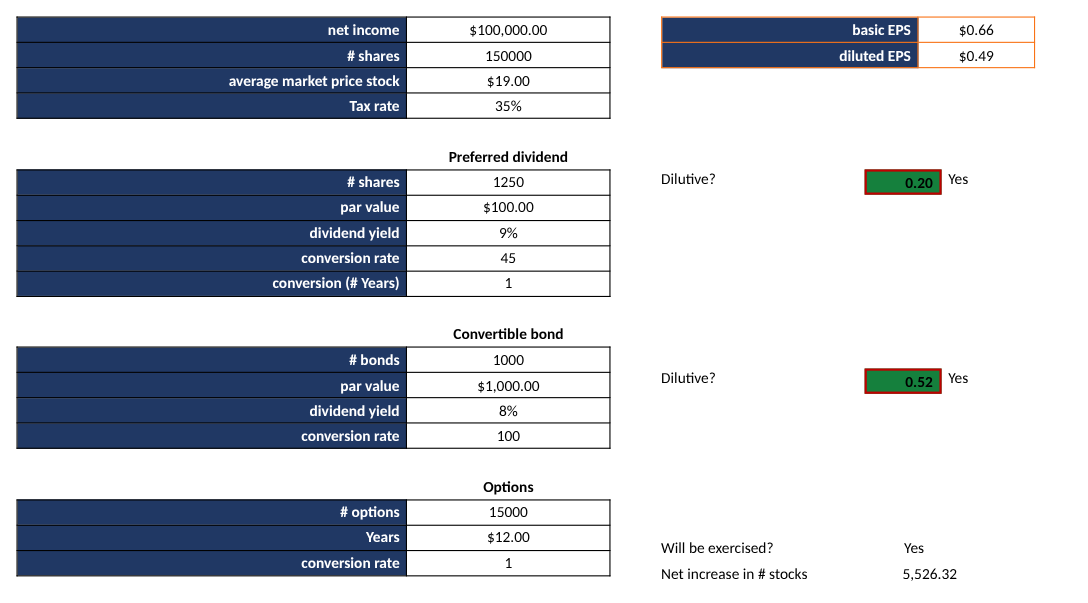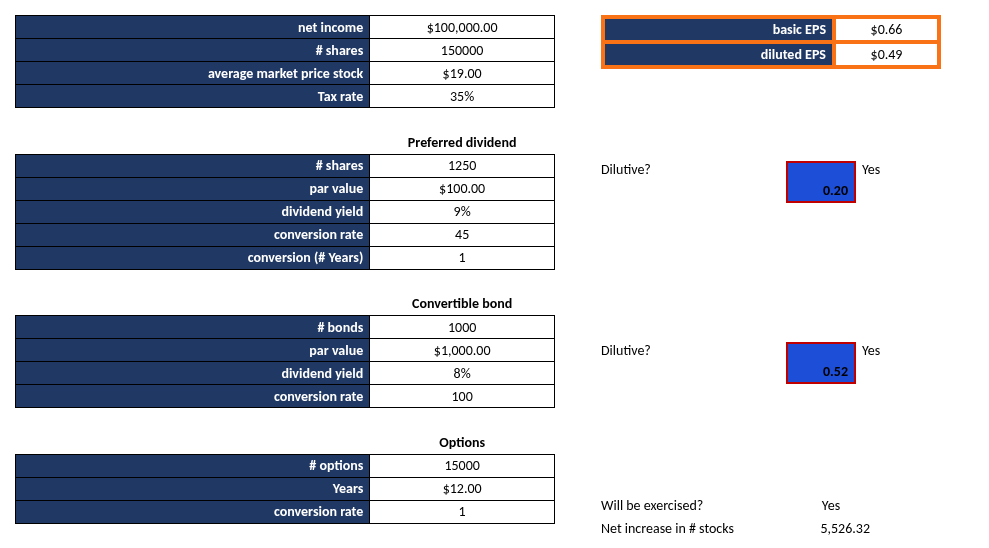--- a/index.html
+++ b/index.html
@@ -24,31 +24,31 @@
     text-align: right;
     width: 355px;
     border: 1px solid black;
   }
   .tbl-left .val { text-align: center; width: 185px; }
   .section-title {
     text-align: center;
     font-weight: bold;
     border: none !important;
   }
-  .eps-tbl td { border: 4px solid #f97316; height: 23px; padding: 2px 6px; }
+  .eps-tbl td { border: 1px solid #f97316; height: 23px; padding: 2px 6px; }
   .eps-tbl .elbl {
     background: #203864; color: white; font-weight: bold;
     text-align: right; width: 220px;
   }
   .eps-tbl .eval { text-align: center; width: 100px; }
   .rrow { display: flex; height: 23px; }
   .rrow .qlabel { width: 185px; }
   .rrow .hl {
-    width: 70px; text-align: right; padding: 19px 6px;
-    background: #1d4ed8; border: 2px solid #C00000;
+    width: 70px; text-align: right; padding: 2px 6px;
+    background: #15803d; border: 2px solid #C00000;
     font-weight: bold;
   }
   .rrow .yes { margin-left: 6px; }
   .rrow .ansc { width: 90px; text-align: center; }
   .rrow .ansr { width: 90px; text-align: right; padding-right: 6px; }
 </style>
 </head>
 <body>
 
 <div class="container">

